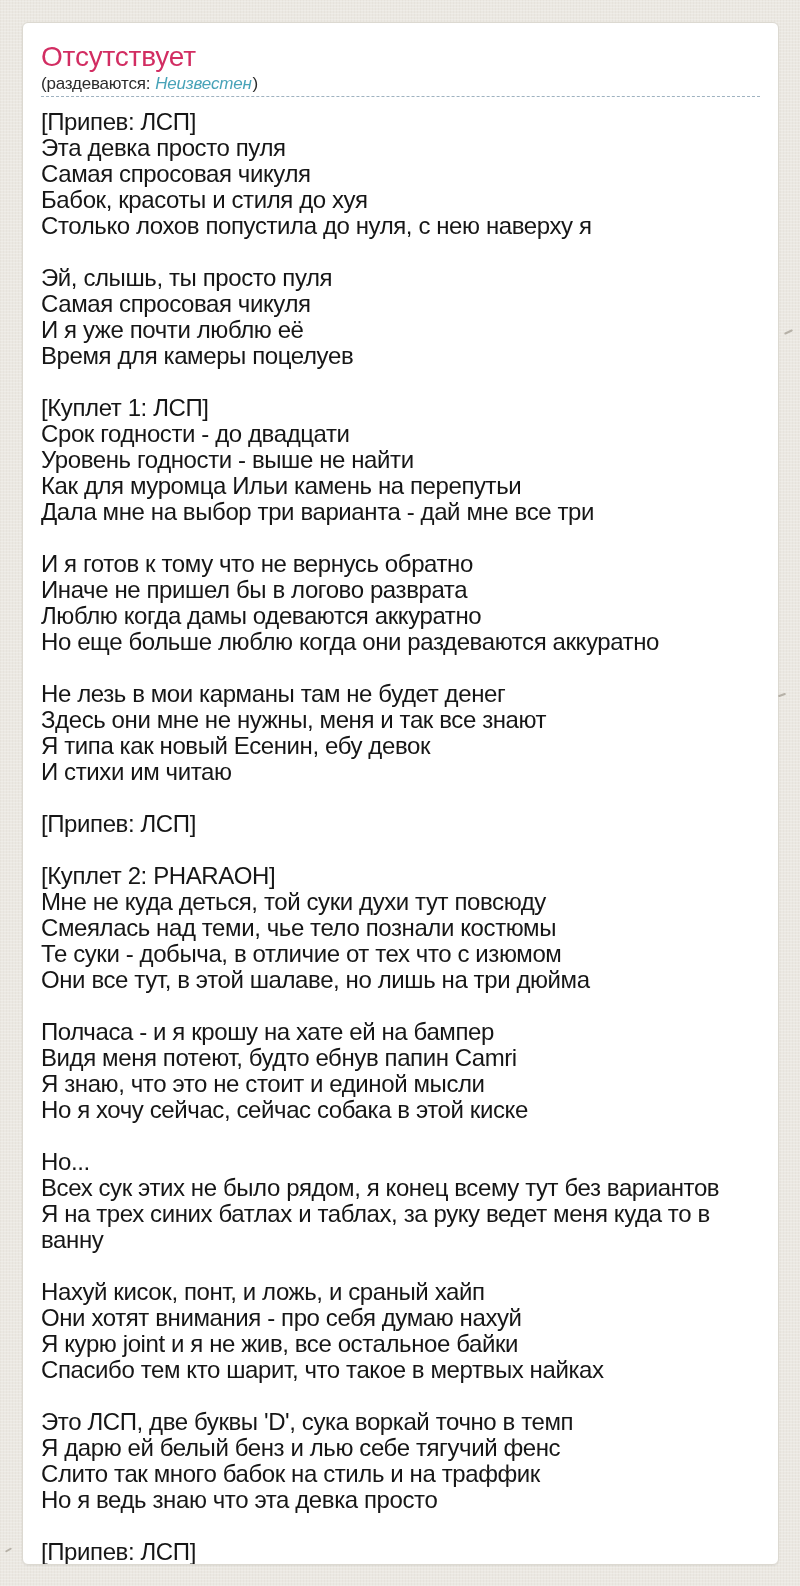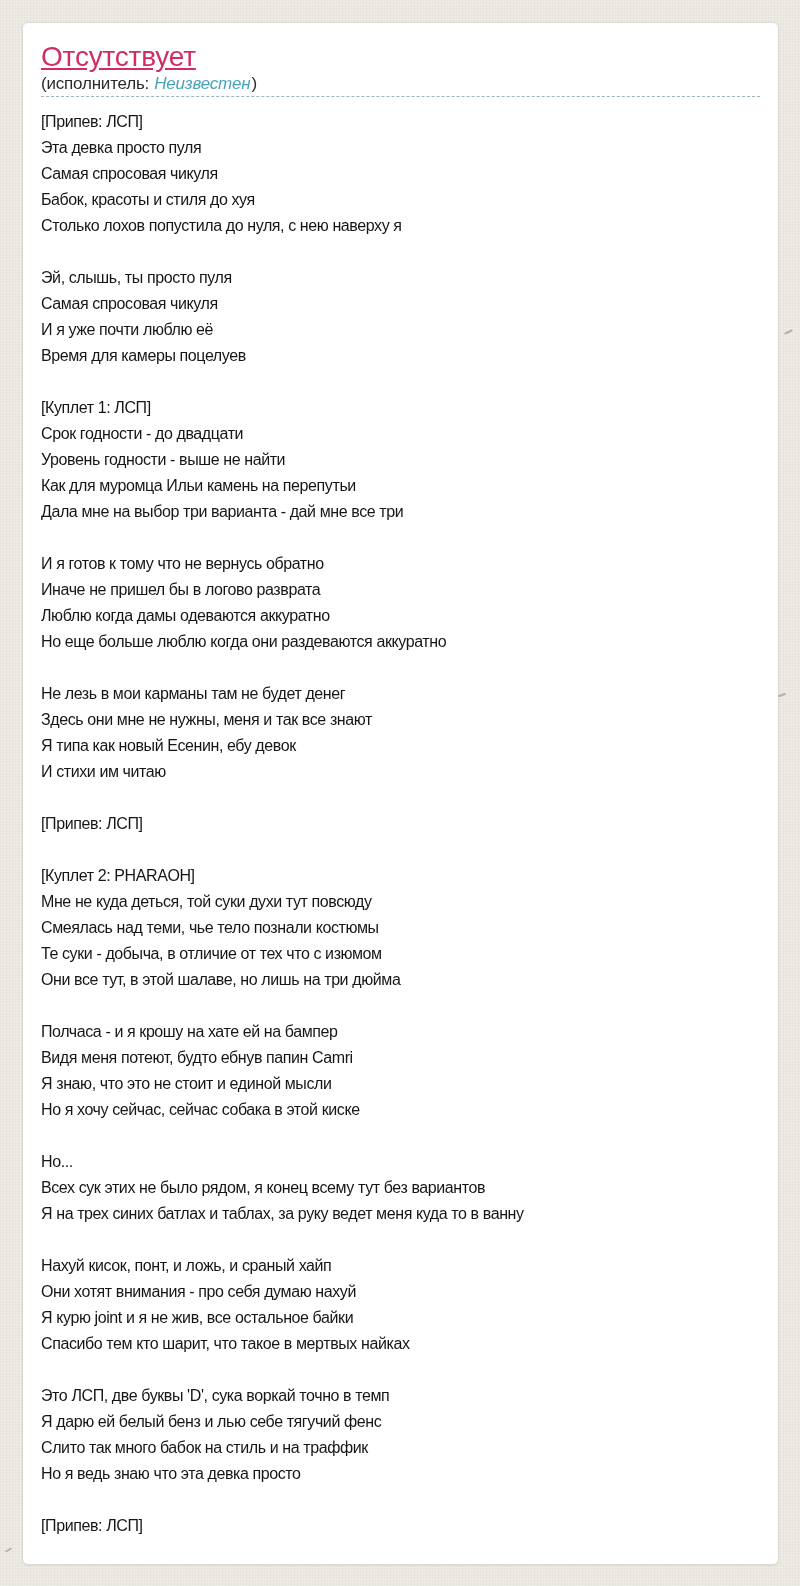--- a/index.html
+++ b/index.html
@@ -27,42 +27,41 @@
     overflow:hidden;
   }
 
   .page-title{
     margin:0;
     font-size:28px;
     line-height:32px;
     font-weight:normal;
     letter-spacing:-.2px;
     color:#d22d62;
-    text-decoration:underline;
   }
 
   .artist-line{
     font-size:17px;
     line-height:22px;
     color:#2b2b2b;
     letter-spacing:-.2px;
     padding-bottom:1px;
     border-bottom:1px dashed #9fb2c0;
   }
   .artist-link{
     color:#48a3b8;
     text-decoration:none;
     margin:0 1px 0 5px;
     cursor:pointer;
     font-style:italic;
   }
 
   .lyrics{
     margin-top:12px;
-    font-size:16px;
+    font-size:24px;
     line-height:26px;
     letter-spacing:-.4px;
     color:#161616;
     white-space:pre-line;
   }
 
   .speck{
     position:absolute;
     height:2px;
     border-radius:1px;
@@ -71,21 +70,21 @@
   .speck-1{left:784px;top:331px;width:9px;transform:rotate(-25deg);}
   .speck-2{left:778px;top:694px;width:8px;transform:rotate(-20deg);}
   .speck-3{left:5px;top:1549px;width:7px;transform:rotate(-30deg);}
 </style>
 </head>
 <body>
 
 <div class="card">
   <h1 class="page-title">Отсутствует</h1>
 
-  <div class="artist-line"><span>(исполнитель:</span><a class="artist-link">Неизвестен</a><span>)</span></div>
+  <div class="artist-line"><span>(раздеваются:</span><a class="artist-link">Неизвестен</a><span>)</span></div>
 
   <div class="lyrics">[Припев: ЛСП]
 Эта девка просто пуля
 Самая спросовая чикуля
 Бабок, красоты и стиля до хуя
 Столько лохов попустила до нуля, с нею наверху я
 
 Эй, слышь, ты просто пуля
 Самая спросовая чикуля
 И я уже почти люблю её

